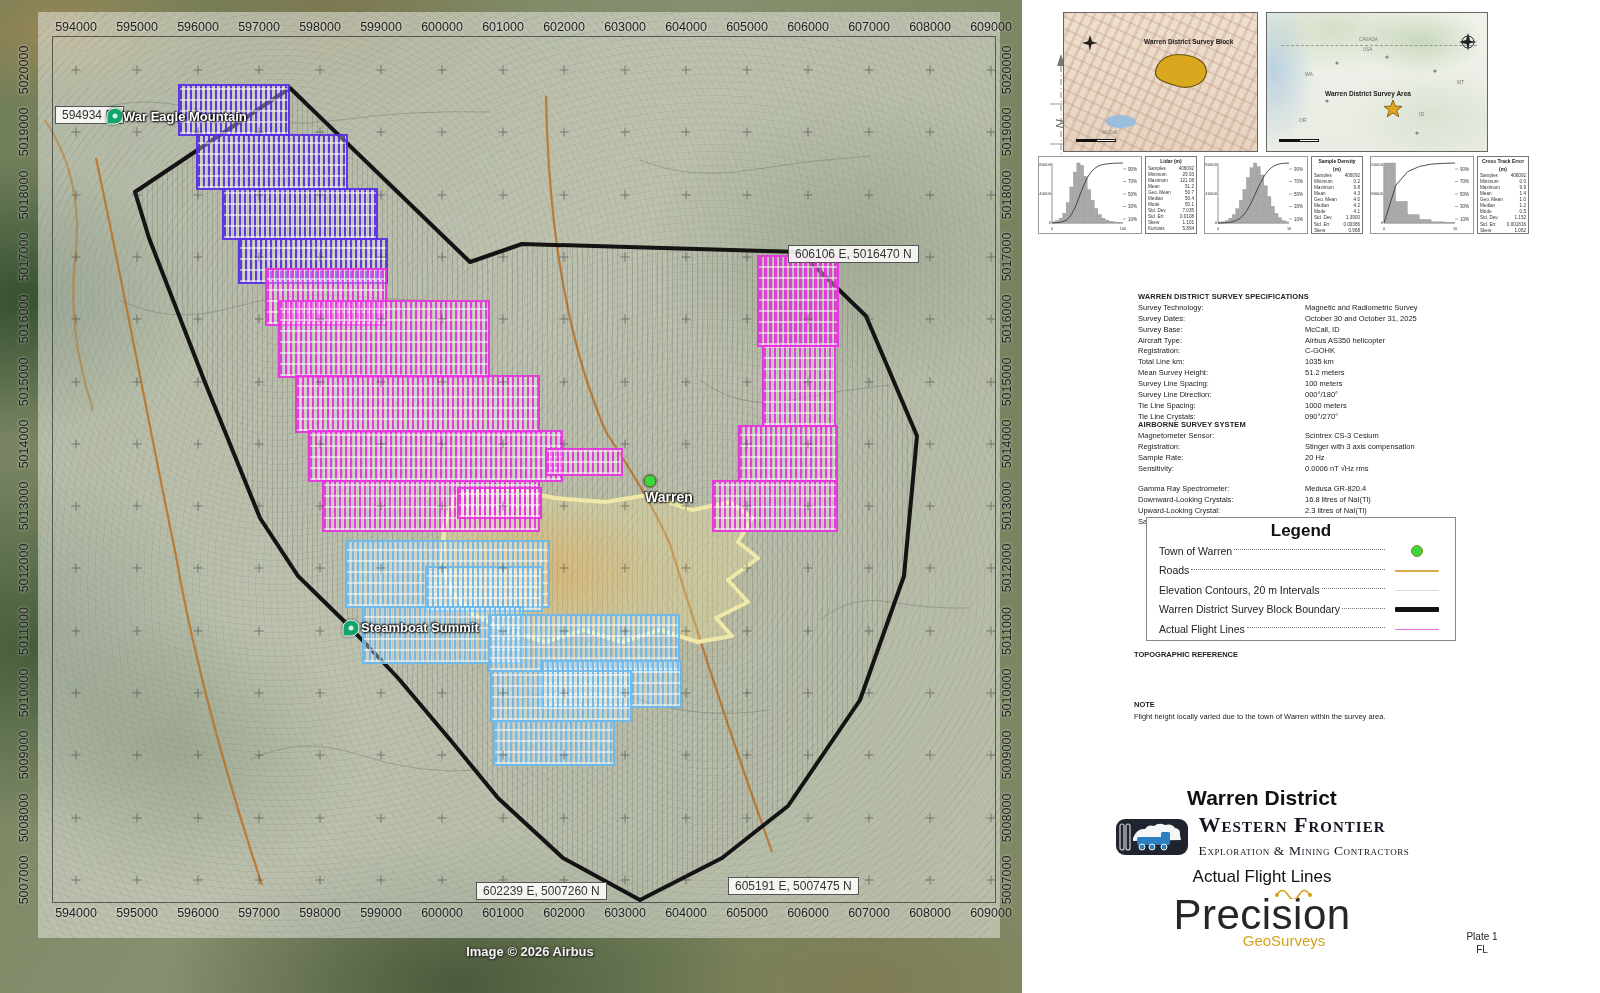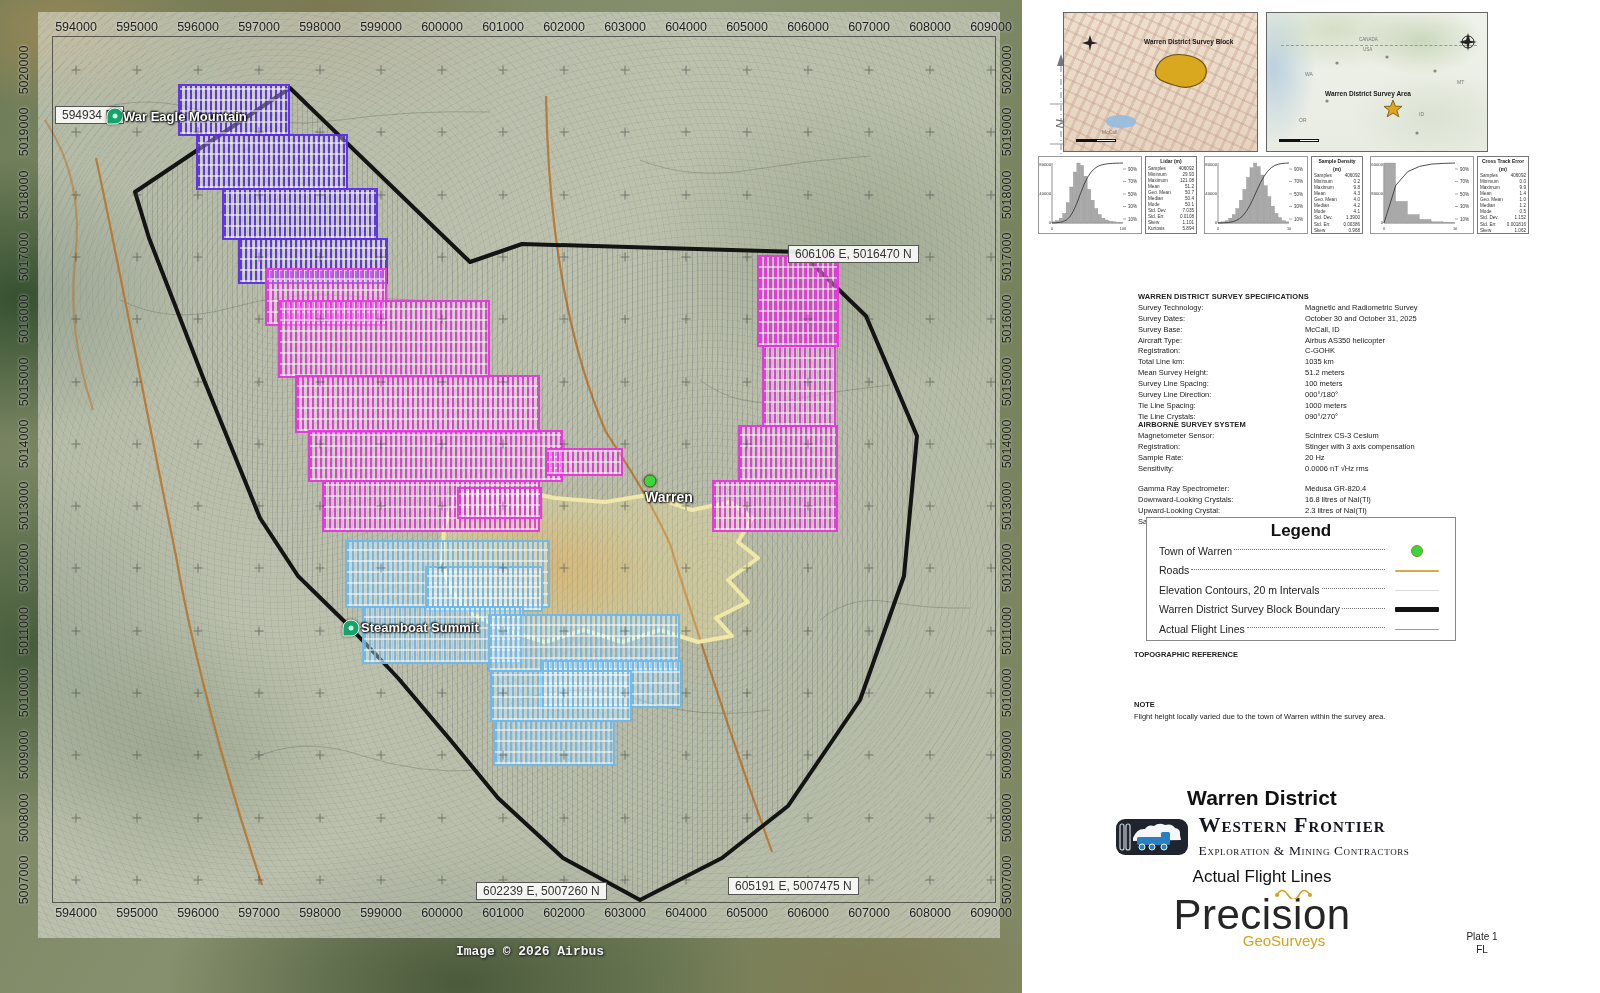--- a/index.html
+++ b/index.html
@@ -43,21 +43,21 @@
   .callout{position:absolute;background:rgba(252,252,250,.9);border:1px solid #555;color:#333;
     font-size:12px;padding:1px 6px;white-space:nowrap;}
   .place-label{position:absolute;color:#fff;font-weight:bold;font-size:13px;white-space:nowrap;
     text-shadow:0 0 2px #000,1px 1px 2px #000,-1px -1px 2px #000;}
   .pin{position:absolute;width:17px;height:17px;border-radius:50% 50% 50% 2px;transform:translate(-50%,-50%) rotate(0deg);
     background:#12a56b;border:1.5px solid #eef7ee;box-shadow:0 0 3px rgba(0,0,0,.6);}
   .pin::after{content:"";position:absolute;left:4.5px;top:4.5px;width:5px;height:5px;border-radius:50%;background:#d7f2e2;}
   .dot{position:absolute;width:13px;height:13px;border-radius:50%;transform:translate(-50%,-50%);
     background:#3bd63b;border:1.5px solid #57571c;box-shadow:0 0 3px rgba(0,0,0,.5);}
   #credit{position:absolute;left:530px;top:944px;transform:translateX(-50%);font-weight:bold;
-    font-size:13px;color:#f2f2f2;text-shadow:0 0 3px #222,1px 1px 2px #222;font-family:Liberation Mono, monospace;}
+    font-size:13px;color:#f2f2f2;text-shadow:0 0 3px #222,1px 1px 2px #222;}
   
   #panel{position:absolute;left:1022px;top:0;width:578px;height:993px;background:#fff;font-size:7.5px;line-height:1.45;}
   #north-arrow{position:absolute;left:24px;top:52px;}
   .inset{position:absolute;border:1px solid #666;overflow:hidden;}
   #inset1{left:41px;top:12px;width:195px;height:140px;
     background:
       repeating-linear-gradient(115deg, rgba(187,140,120,.28) 0 3px, transparent 3px 9px),
       repeating-linear-gradient(25deg, rgba(172,122,100,.22) 0 2px, transparent 2px 11px),
       linear-gradient(#eedfce,#e6d4c1);}
   #inset2{left:244px;top:12px;width:222px;height:140px;

